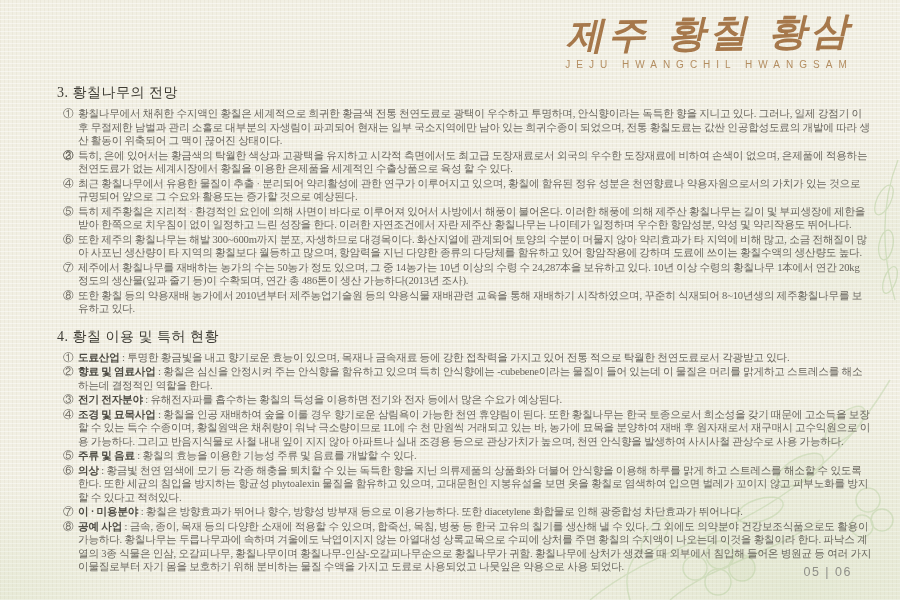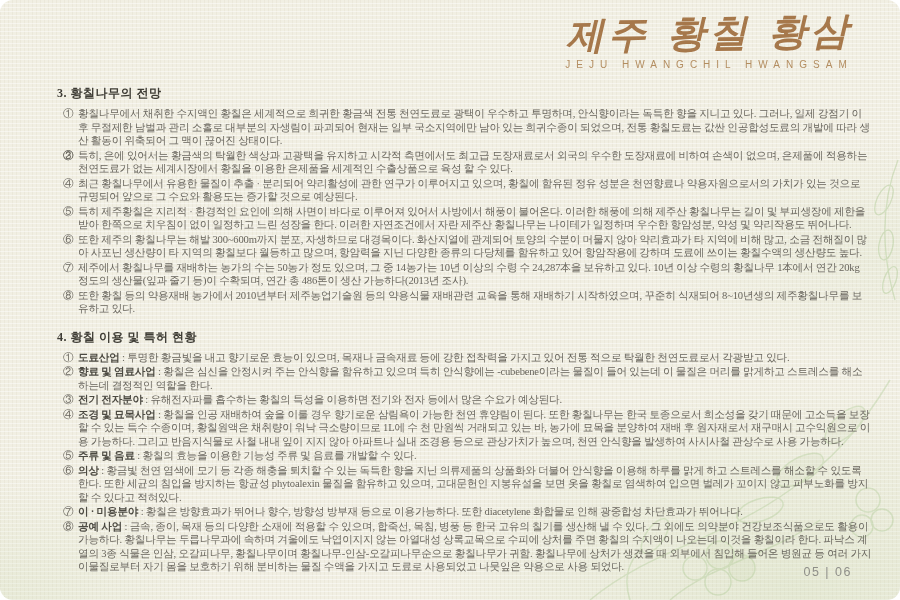--- a/index.html
+++ b/index.html
@@ -9,39 +9,38 @@
   }
   .page{
     position:relative;width:900px;height:600px;overflow:hidden;
     background-color:#f1efe3;
     background-image:
       radial-gradient(ellipse 520px 300px at 88% 98%, rgba(196,214,170,.30), transparent 70%),
       radial-gradient(ellipse 300px 180px at 0% 100%, rgba(196,214,170,.22), transparent 70%),
       radial-gradient(ellipse 380px 160px at 100% 42%, rgba(198,215,174,.16), transparent 70%),
       repeating-linear-gradient(0deg, rgba(255,255,255,.45) 0 1px, transparent 1px 4px),
       repeating-linear-gradient(90deg, rgba(213,205,184,.20) 0 1px, transparent 1px 4px);
-    border-radius: 13px;
   }
   .logo{position:absolute;top:10px;right:26px;width:330px;text-align:center;}
   .logo-calligraphy{
     font-family:"DejaVu Serif","Liberation Serif",serif;
     font-style:italic;font-weight:bold;
     font-size:38px;line-height:46px;letter-spacing:4px;
     color:#a6784b;transform:rotate(-1deg);
     white-space:nowrap;
   }
   .logo-subtitle{
     margin-top:3px;
     font-family:"Liberation Sans","DejaVu Sans",sans-serif;
     font-size:10px;letter-spacing:6px;color:#b38d60;white-space:nowrap;
   }
   .content{position:absolute;top:84px;left:57px;right:28px;}
   h3{
-    margin:0 0 5px 0;font-size:12px;line-height:18px;
-    color:#3e3c35;font-weight:bold;letter-spacing:.5px;
+    margin:0 0 5px 0;font-size:14px;line-height:18px;
+    color:#3e3c35;font-weight:normal;letter-spacing:.5px;
   }
   .sec{margin:0;}
   .sec + .sec{margin-top:12px;}
   .item{
     position:relative;margin:0 0 1px 6px;padding-left:15px;
     font-size:10.6px;line-height:13.5px;color:#68655d;
     letter-spacing:-0.2px;
   }
   .item .num{position:absolute;left:0;top:0;color:#68655d;}
   .item b{color:#4c4a42;font-weight:bold;}

